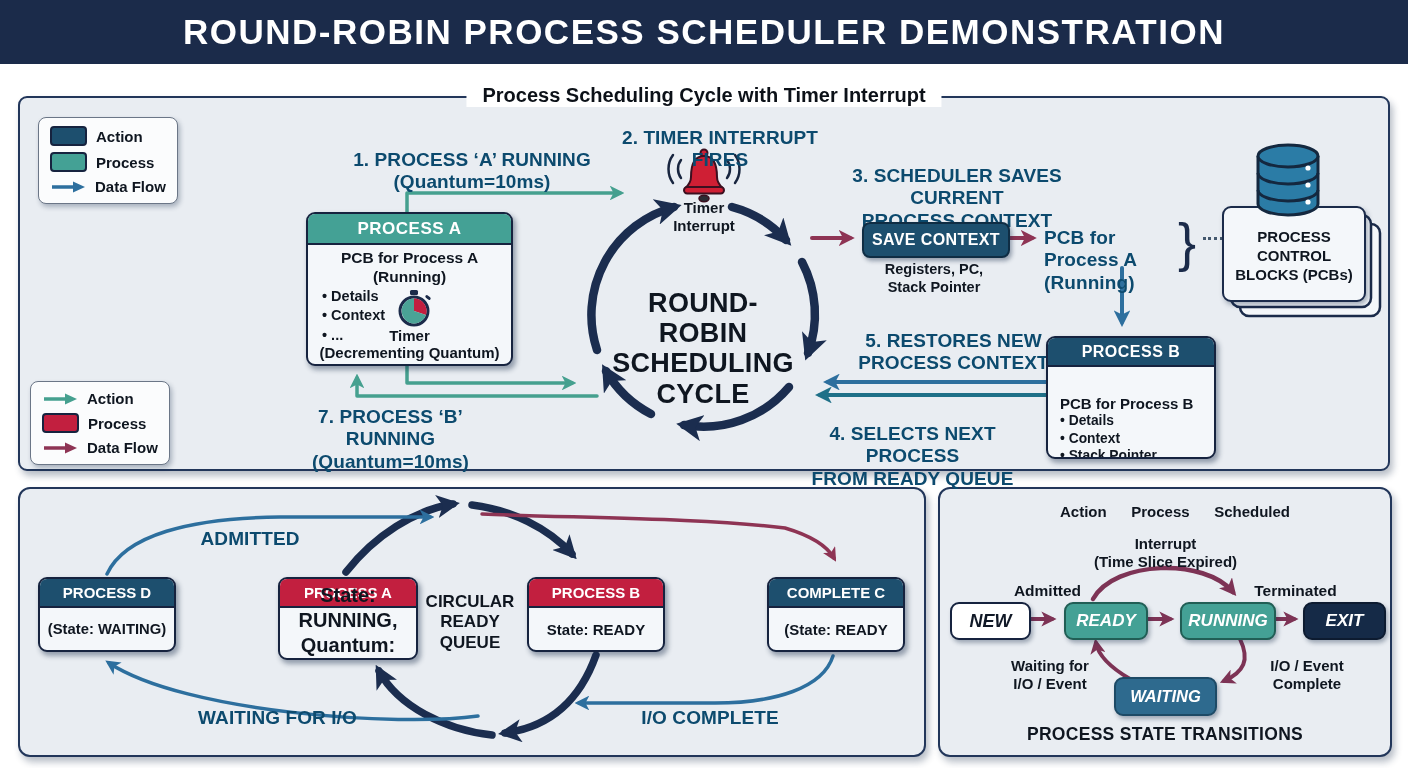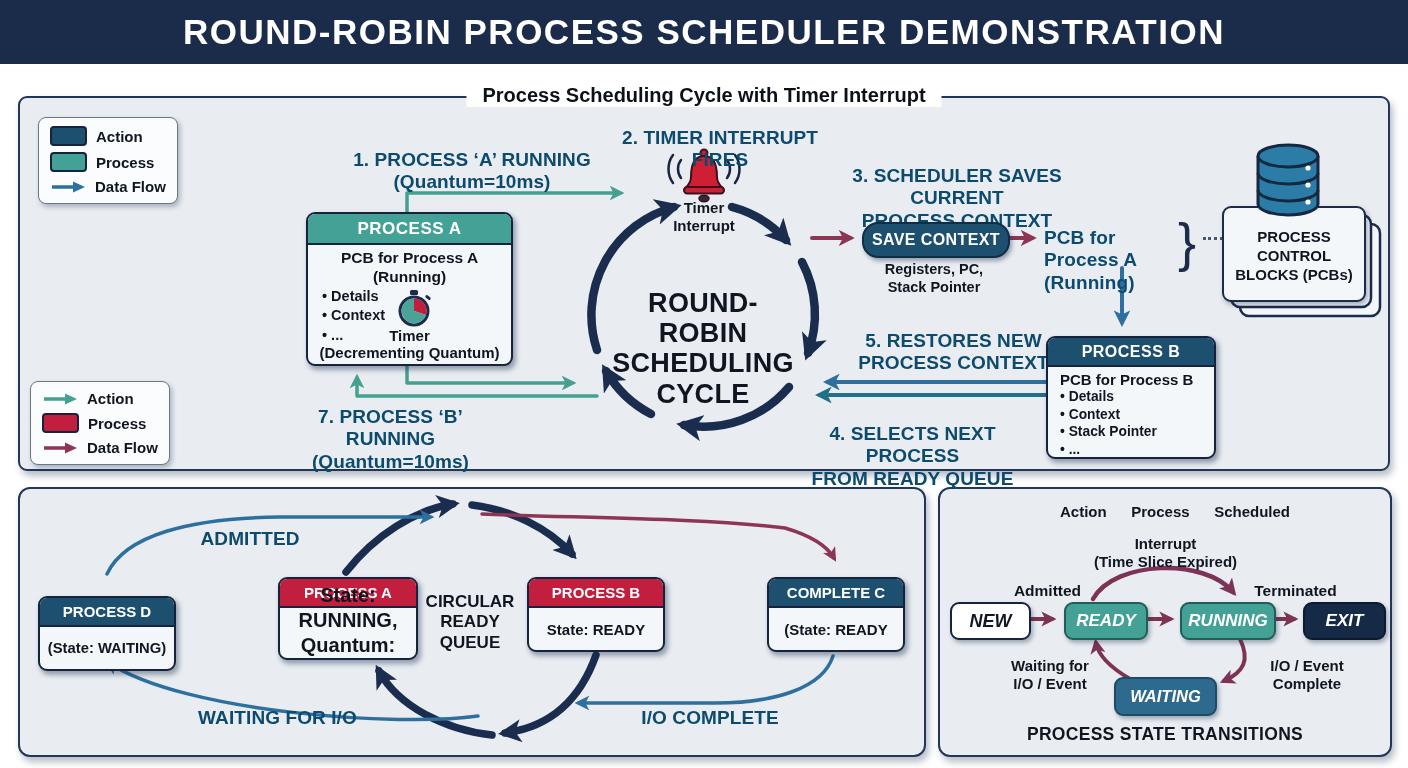--- a/index.html
+++ b/index.html
@@ -25,21 +25,21 @@
   
   .card{background:#f4f7fa;border:2.5px solid #16233f;border-radius:9px;box-shadow:2.5px 3.5px 5px rgba(20,40,70,.4);overflow:hidden;}
   .card-hdr{color:#fff;font-weight:800;text-align:center;display:flex;align-items:center;justify-content:center;}
   .hdr-teal{background:#44a195;border-bottom:2px solid #16233f;}
   .hdr-blue{background:#1d4f6e;border-bottom:2px solid #16233f;}
   .hdr-red{background:#c21f3f;border-bottom:2px solid #16233f;}
   .bullets{text-align:left;font-size:14.5px;font-weight:700;line-height:1.34;}
   .bullet::before{content:"•  ";}
   .body-center{display:flex;align-items:center;justify-content:center;text-align:center;font-weight:800;}
   
-  .save-btn{background:#1d4f6e;border:2px solid #0f2d44;border-radius:16px;color:#fff;font-size:16px;font-weight:800;
+  .save-btn{background:#1d4f6e;border:2px solid #0f2d44;border-radius:8px;color:#fff;font-size:16px;font-weight:800;
             display:flex;align-items:center;justify-content:center;letter-spacing:.4px;box-shadow:2px 3px 4px rgba(20,40,70,.4);}
   
   .pcb-card{background:#f4f7fa;border:2.5px solid #1b2b4a;border-radius:9px;text-align:center;font-size:15px;font-weight:800;line-height:1.25;}
   .brace{font-size:54px;font-weight:400;color:#1b2b4a;line-height:1;}
   .dots{border-top:3px dotted #44586e;}
   
   .state-box{border-radius:9px;display:flex;align-items:center;justify-content:center;font-weight:800;box-shadow:2px 3px 4px rgba(20,40,70,.35);font-style:italic;}
   .st-new{background:#fff;border:2.5px solid #16233f;color:#101826;font-size:18px;}
   .st-teal{background:#44a195;border:2px solid #215e55;color:#fff;font-size:17px;}
   .st-exit{background:#152a47;border:2px solid #0d1b30;color:#fff;font-size:17px;}
@@ -249,38 +249,38 @@
         <path d="M 20 23 L 32 27 A 12.5 12.5 0 1 1 20 10.5 Z" fill="#4aa396"></path>
       </svg>
       <div class="pre" style="position:absolute;bottom:3px;width:100%;text-align:center;font-size:15px;font-weight:800;line-height:1.15;">Timer
 (Decrementing Quantum)</div>
     </div>
   </div>
 
   <div class="abs card" style="left:1046px;top:336px;width:166px;height:119px;">
     <div class="card-hdr hdr-blue" style="height:27px;font-size:16px;letter-spacing:.5px;">PROCESS B</div>
     <div style="padding:4px 8px 0 12px;">
-      <div style="font-size:15px;font-weight:800;">PCB for Process B</div>
+      <div style="font-size:15px;font-weight:800;margin-top:24px;">PCB for Process B</div>
       <div class="bullets" style="font-size:13.8px;line-height:1.28;">
         <div class="bullet">Details</div>
         <div class="bullet">Context</div>
         <div class="bullet">Stack Pointer</div>
         <div class="bullet">...</div>
       </div>
     </div>
   </div>
 
   <div class="abs lbl" style="left:190px;top:528px;width:120px;">ADMITTED</div>
   <div class="abs lbl" style="left:185px;top:707px;width:185px;">WAITING FOR I/O</div>
   <div class="abs lbl" style="left:630px;top:707px;width:160px;">I/O COMPLETE</div>
   <div class="abs pre" style="left:420px;top:592px;width:100px;font-size:17px;font-weight:800;text-align:center;line-height:1.2;">CIRCULAR
 READY
 QUEUE</div>
 
-  <div class="abs card" style="left:38px;top:577px;width:134px;margin-top:19px;">
+  <div class="abs card" style="left:38px;top:577px;width:134px;">
     <div class="card-hdr hdr-blue" style="height:27px;font-size:15px;">PROCESS D</div>
     <div class="body-center pre" style="height:42px;font-size:14.8px;">(State: WAITING)</div>
   </div>
   <div class="abs card" style="left:278px;top:577px;width:136px;">
     <div class="card-hdr hdr-red" style="height:27px;font-size:15px;">PROCESS A</div>
     <div class="body-center pre" style="height:50px;font-size:20px;line-height:1.25;">State: RUNNING,
 Quantum: 10ms</div>
   </div>
   <div class="abs card" style="left:527px;top:577px;width:134px;">
     <div class="card-hdr hdr-red" style="height:27px;font-size:15px;">PROCESS B</div>

